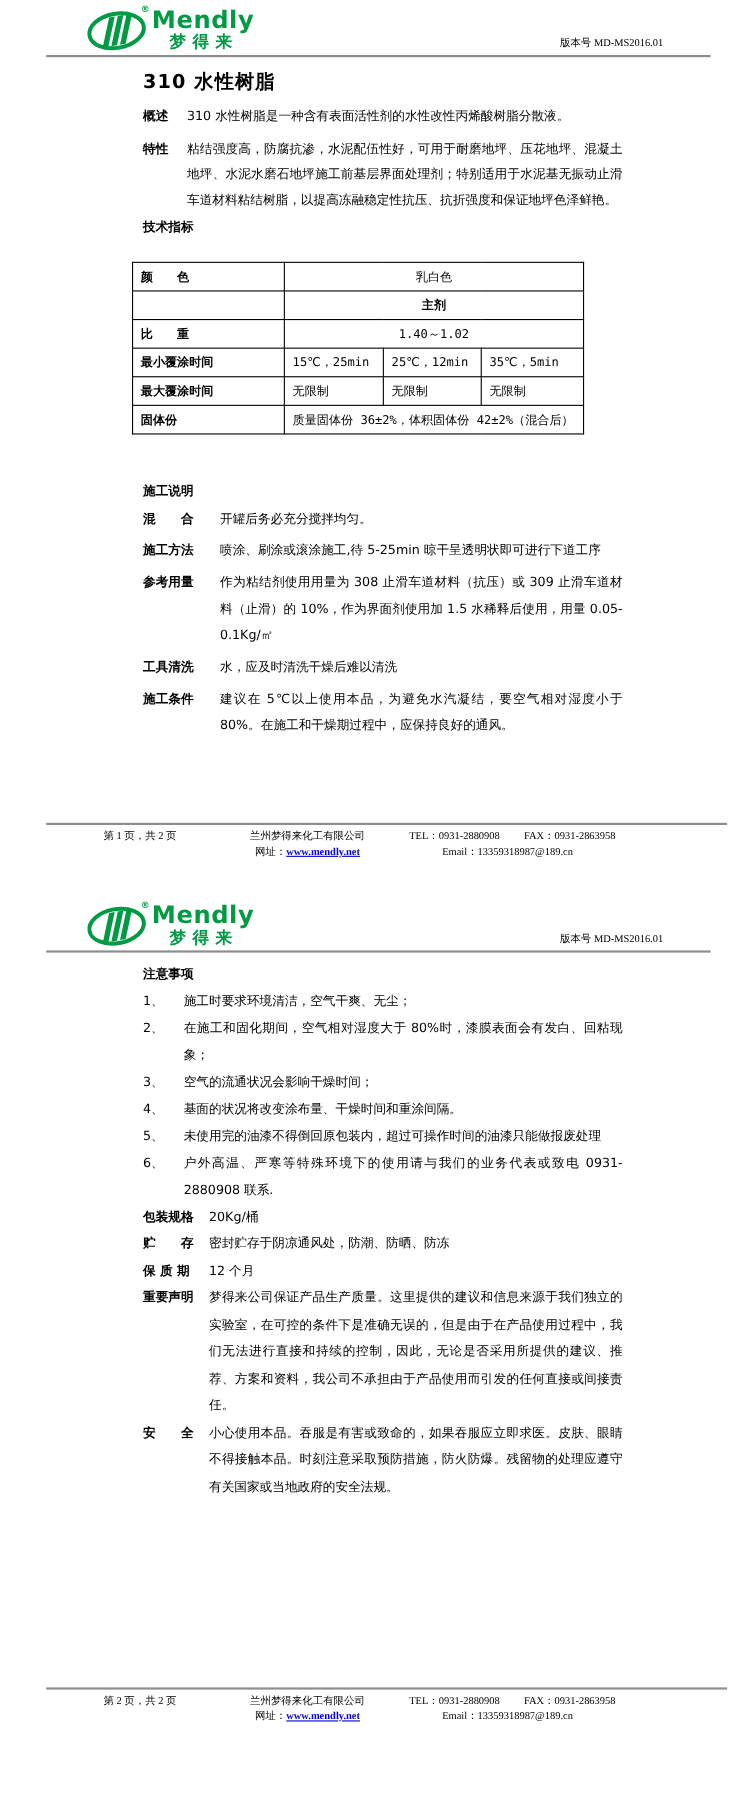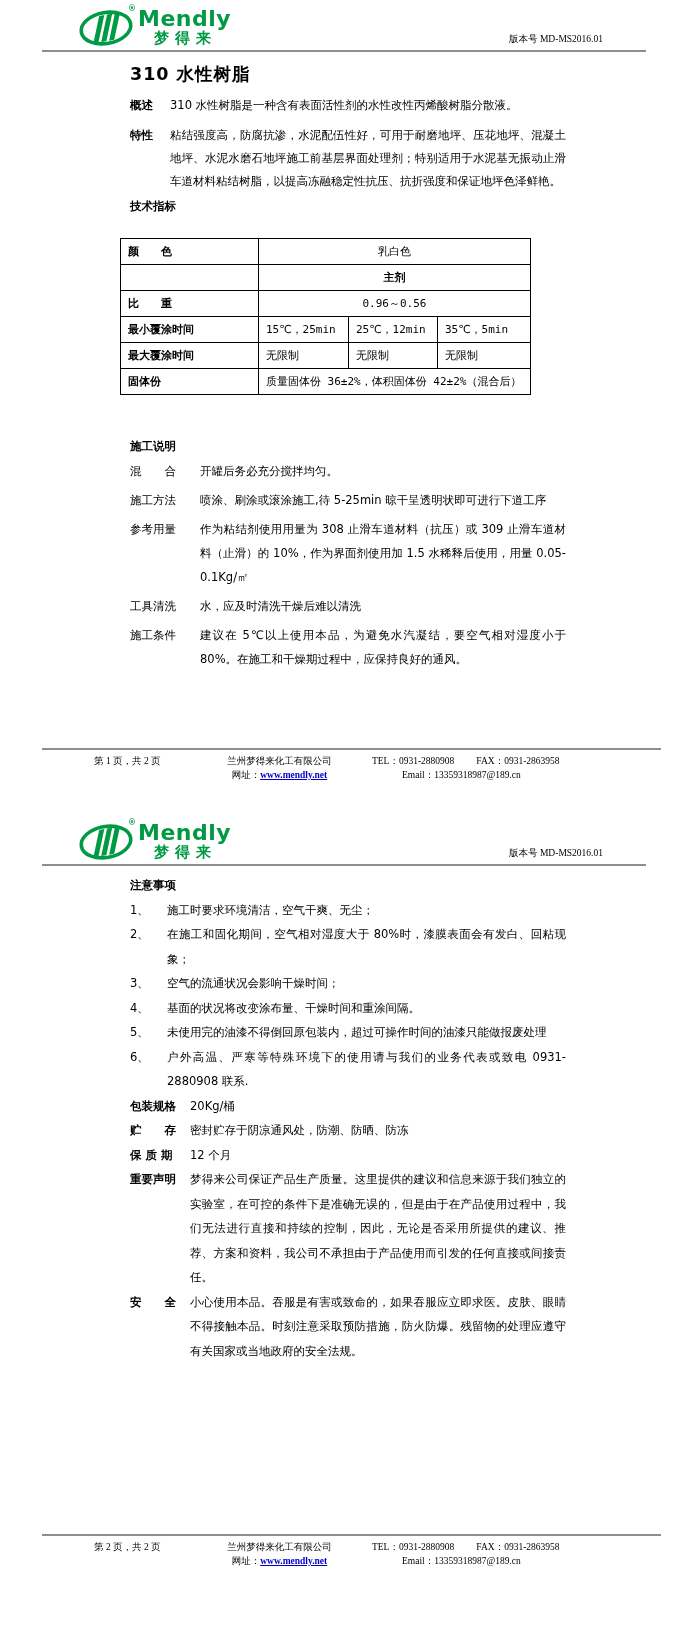--- a/index.html
+++ b/index.html
@@ -43,21 +43,21 @@
   table.spec { border-collapse:collapse; table-layout:fixed; width:410px;
                margin:24px 0 0 -10px; }
   table.spec td { border:1px solid #000; height:26px; font-size:11px;
                   padding:0 7px; vertical-align:middle;
                   font-family:"DejaVu Sans Mono","DejaVu Sans",sans-serif; }
   table.spec td.lab { font-weight:bold; font-family:"DejaVu Sans",sans-serif; }
   table.spec td.ctr { text-align:center; }
 
   .h-constr { margin-top:44px; }
   .crow { display:flex; line-height:24px; margin-top:5px; }
-  .crow .lab { flex:0 0 70px; font-weight:normal; }
+  .crow .lab { flex:0 0 70px; font-weight:bold; }
   .crow .txt { flex:1; text-align:justify; }
 
   
   .content2 { margin-left:130px; width:436px; font-size:11.5px; line-height:24.5px; }
   .h-notes { font-weight:bold; margin-top:7px; }
   .note { display:flex; }
   .note .num { flex:0 0 37px; }
   .note .txt { flex:1; text-align:justify; }
   .irow { display:flex; }
   .irow .lab { flex:0 0 60px; font-weight:bold; white-space:pre; }
@@ -133,21 +133,21 @@
           <tr>
         <td class="lab">颜　　色</td>
         <td class="ctr" colspan="3">乳白色</td>
       </tr>
       <tr>
         <td class="lab"></td>
         <td class="ctr lab" colspan="3">主剂</td>
       </tr>
       <tr>
         <td class="lab">比　　重</td>
-        <td class="ctr" colspan="3">0.96～0.56</td>
+        <td class="ctr" colspan="3">1.40～1.02</td>
       </tr>
       <tr>
         <td class="lab">最小覆涂时间</td>
         <td>15℃，25min</td>
         <td>25℃，12min</td>
         <td>35℃，5min</td>
       </tr>
       <tr>
         <td class="lab">最大覆涂时间</td>
         <td>无限制</td>

